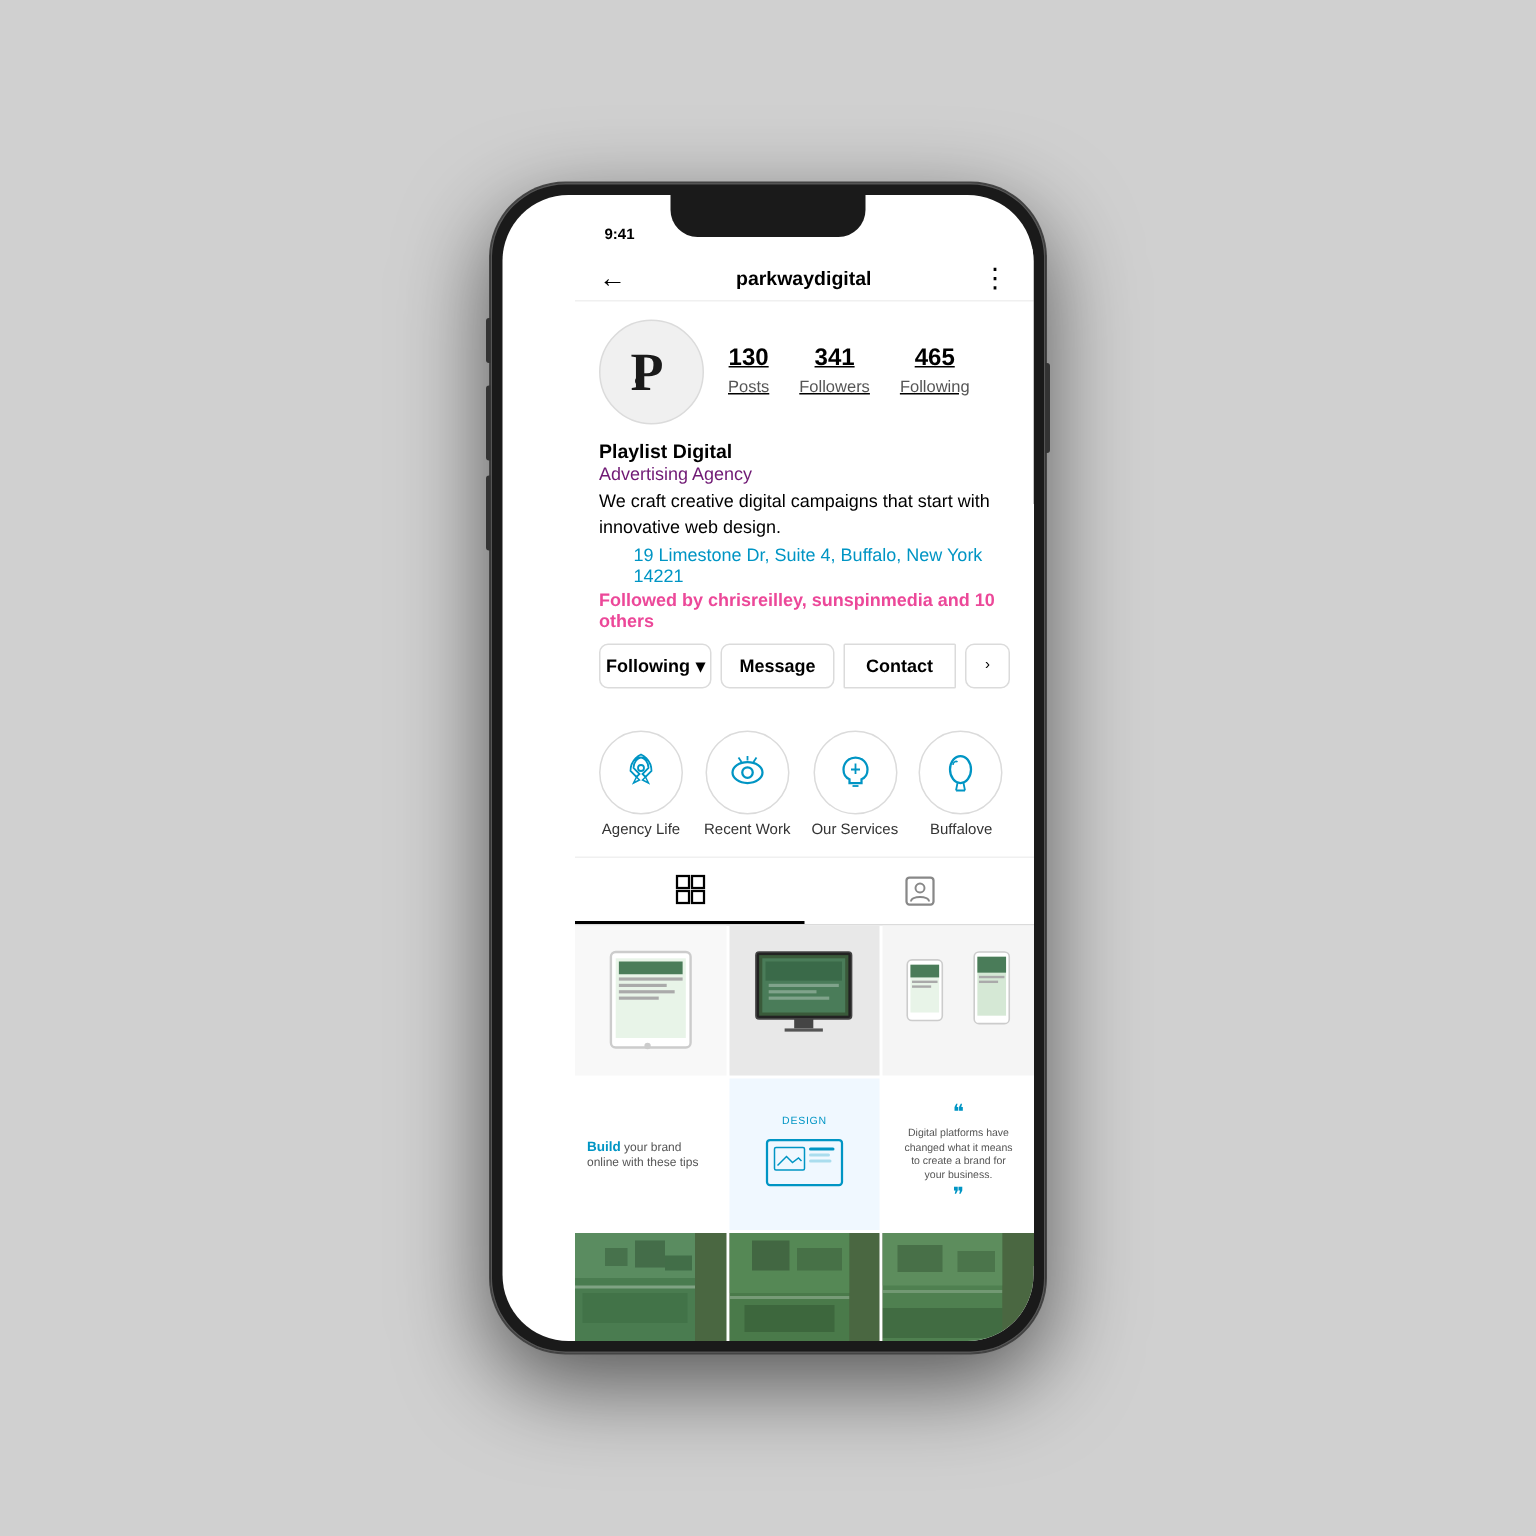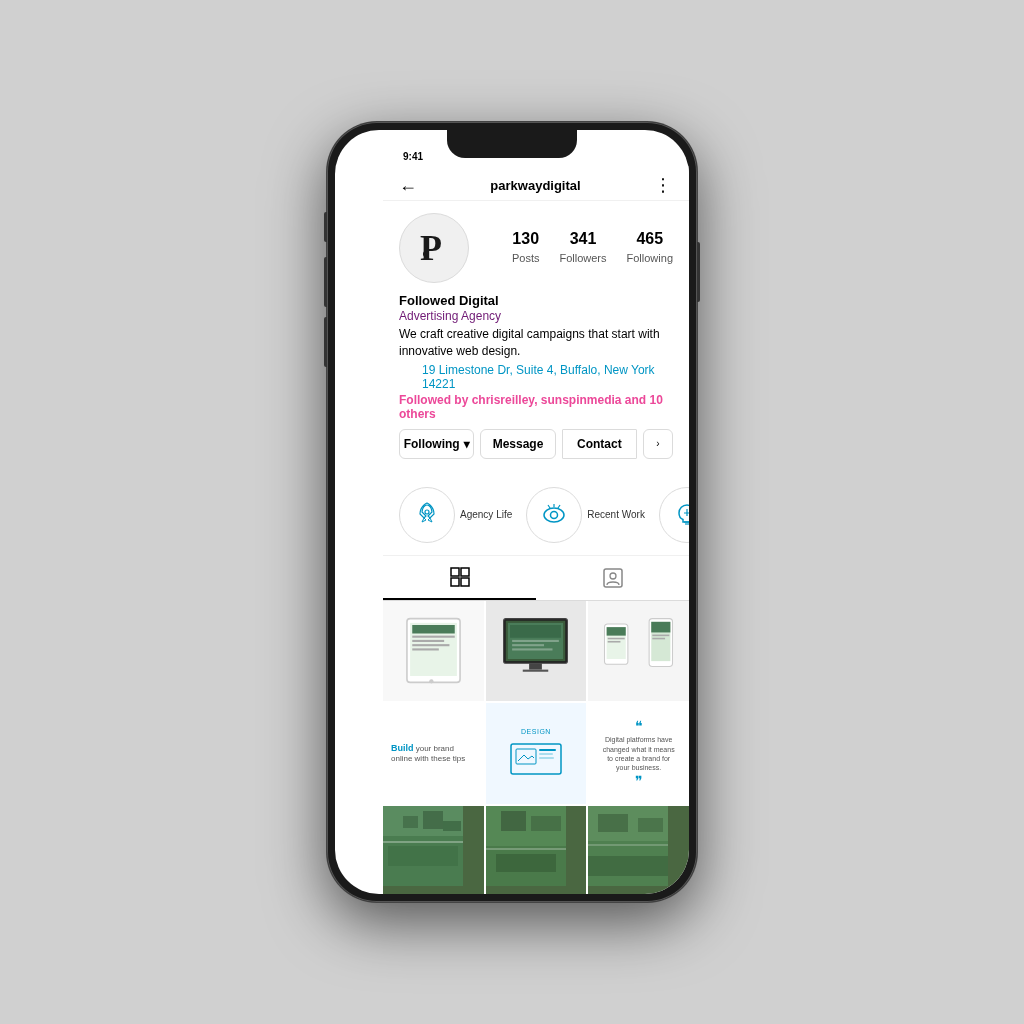--- a/index.html
+++ b/index.html
@@ -114,21 +114,22 @@
       align-items: center;
       justify-content: center;
       flex-shrink: 0;
       overflow: hidden;
     }
 
     .stats {
       display: flex;
       gap: 20px;
       flex: 1;
-      justify-content: flex-end;
+      justify-content: flex-start;
+      text-decoration: underline;
     }
     .stat-item {
       text-align: center;
     }
     .stat-number {
       font-size: 16px;
       font-weight: 700;
       color: #000;
       display: block;
     }
@@ -246,21 +247,21 @@
       display: flex;
       gap: 14px;
       padding: 8px 16px 12px;
       overflow-x: auto;
       scrollbar-width: none;
       border-bottom: 1px solid #f0f0f0;
     }
     .highlights-section::-webkit-scrollbar { display: none; }
     .highlight-item {
       display: flex;
-      flex-direction: row;
+      flex-direction: column;
       align-items: center;
       gap: 5px;
       flex-shrink: 0;
     }
     .highlight-circle {
       width: 56px;
       height: 56px;
       border-radius: 50%;
       border: 1px solid #dbdbdb;
       display: flex;
@@ -466,21 +467,21 @@
               <span class="stat-label">Followers</span>
             </div>
             <div class="stat-item">
               <span class="stat-number">465</span>
               <span class="stat-label">Following</span>
             </div>
           </div>
         </div>
 
         <div class="bio-section">
-          <div class="bio-name">Followed Digital</div>
+          <div class="bio-name">Playlist Digital</div>
           <div class="bio-category">Advertising Agency</div>
           <div class="bio-text">We craft creative digital campaigns that start with innovative web design.</div>
           <div class="bio-address">19 Limestone Dr, Suite 4, Buffalo, New York 14221</div>
           <div class="bio-followed">
             <span>Followed by chrisreilley, sunspinmedia and</span> <span>10 others</span>
           </div>
         </div>
 
         <div class="action-buttons">
           <button class="btn-following">

